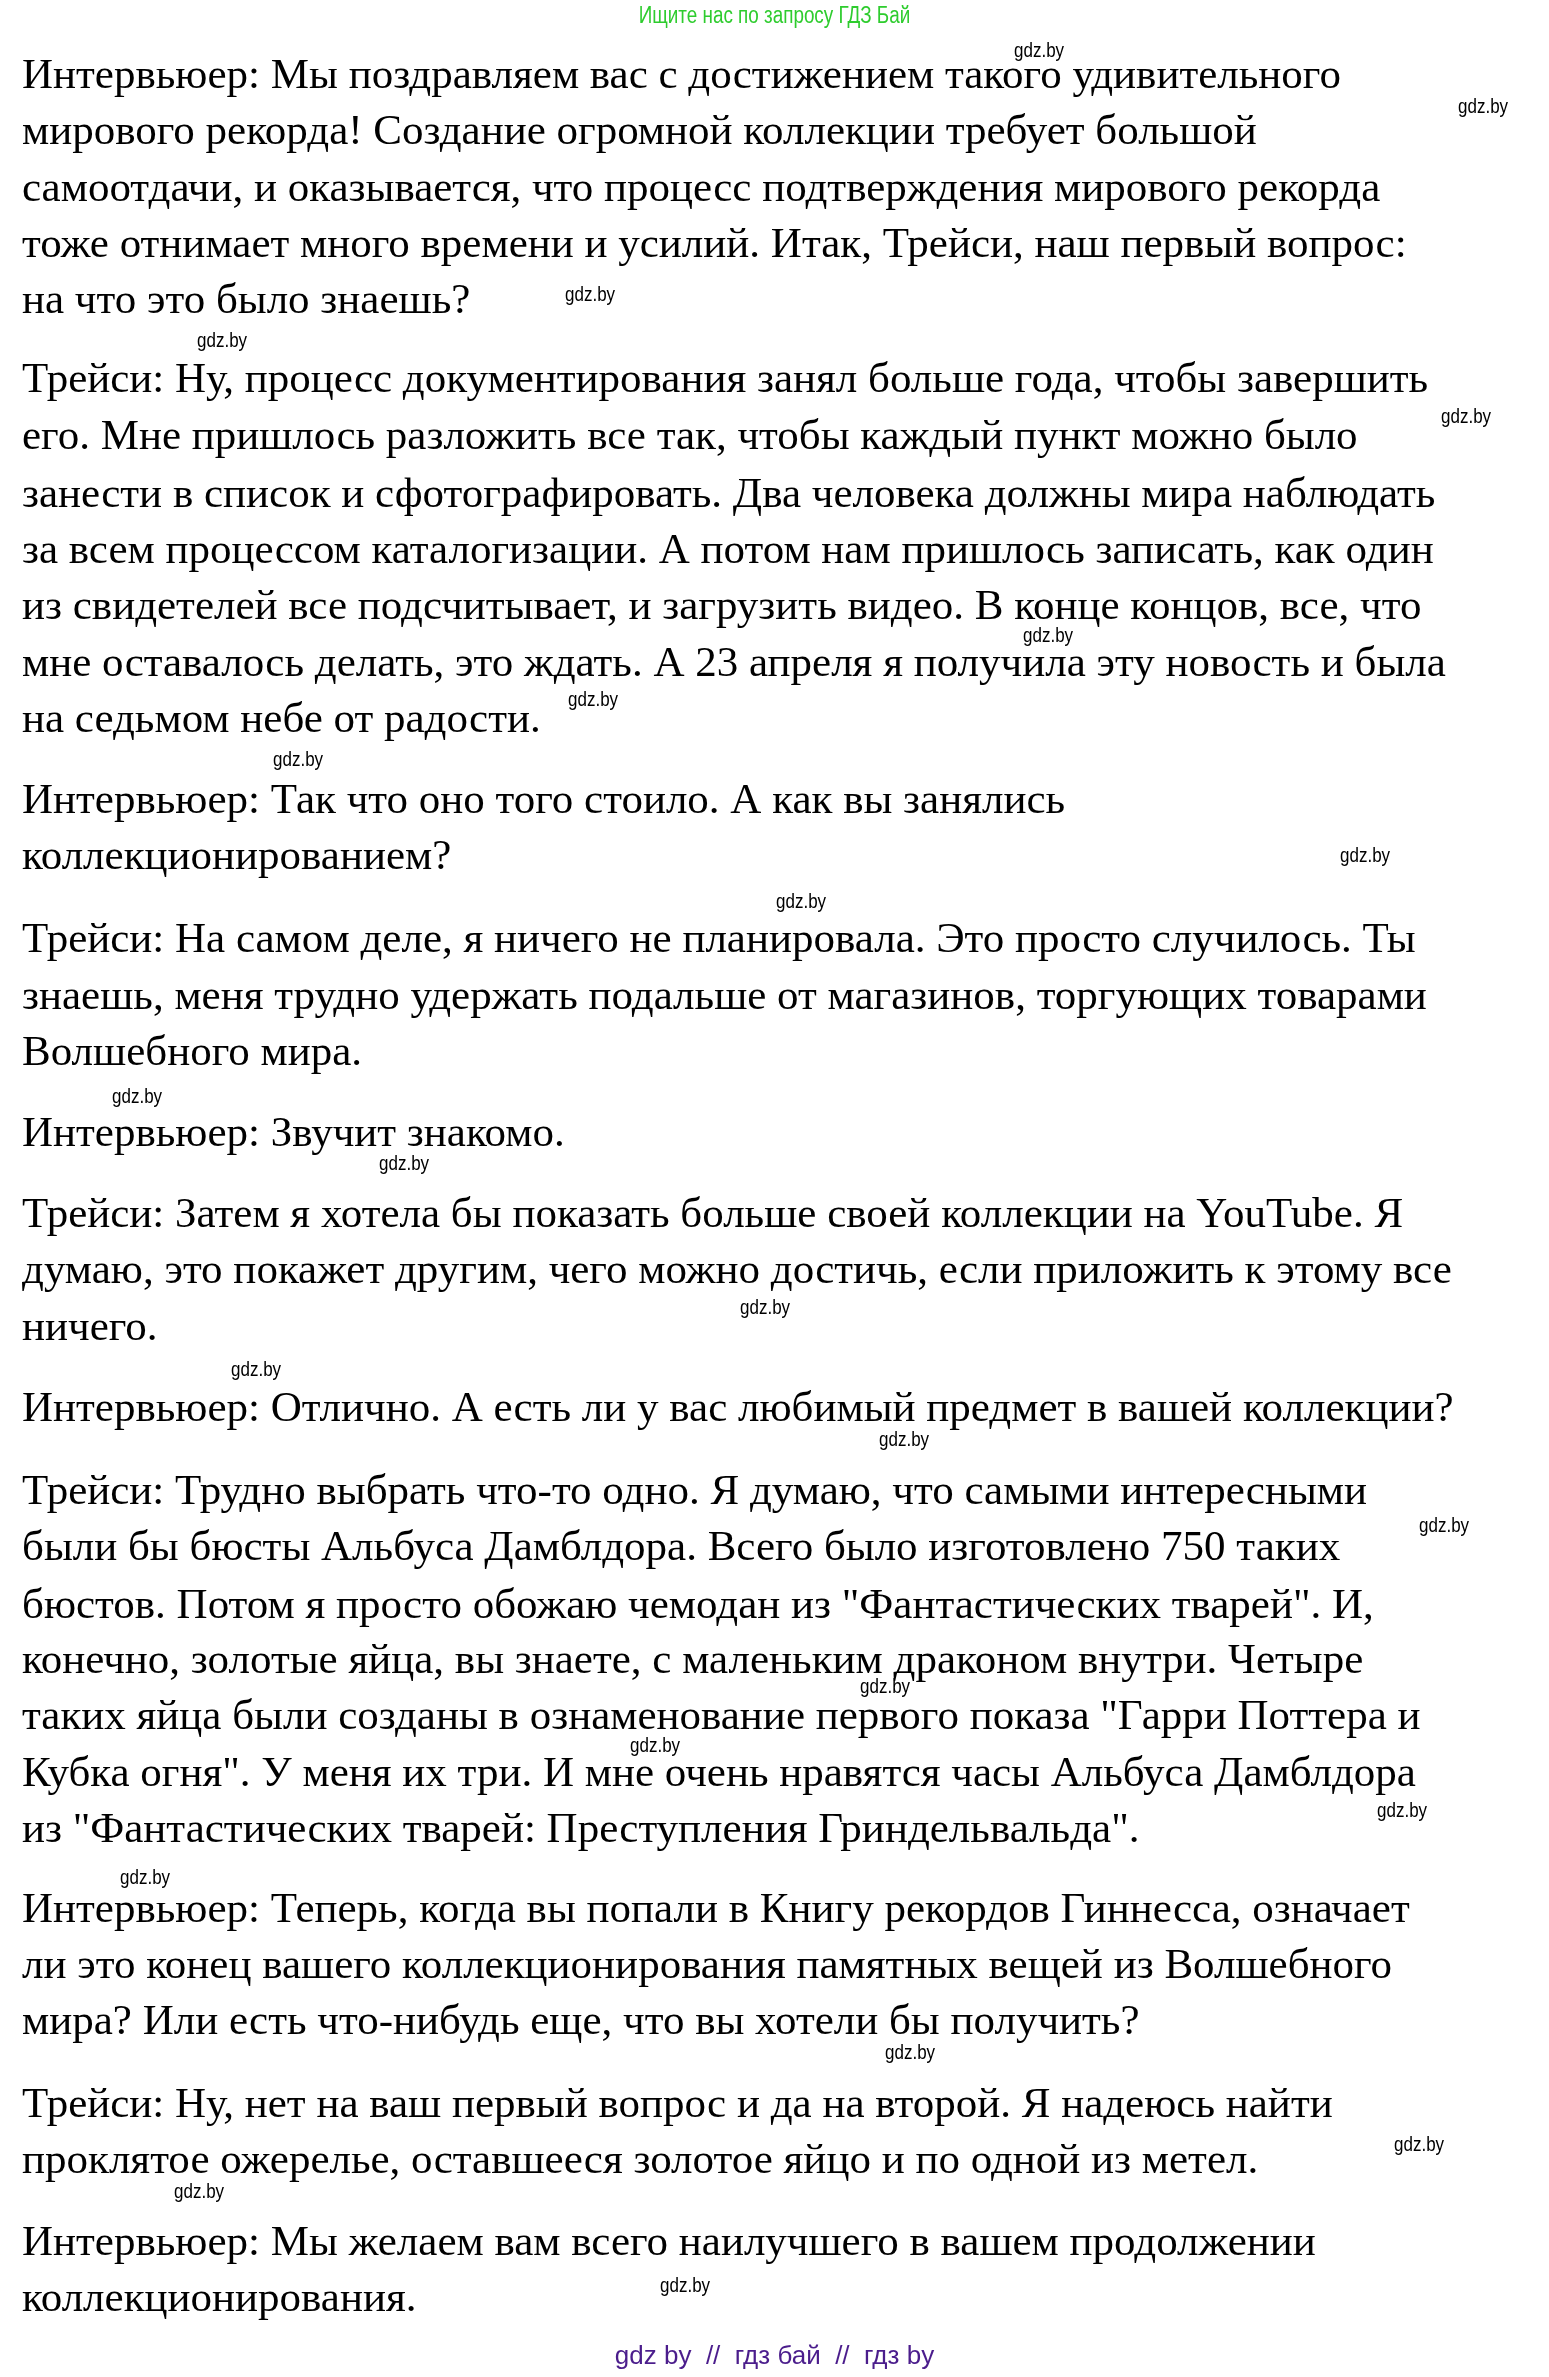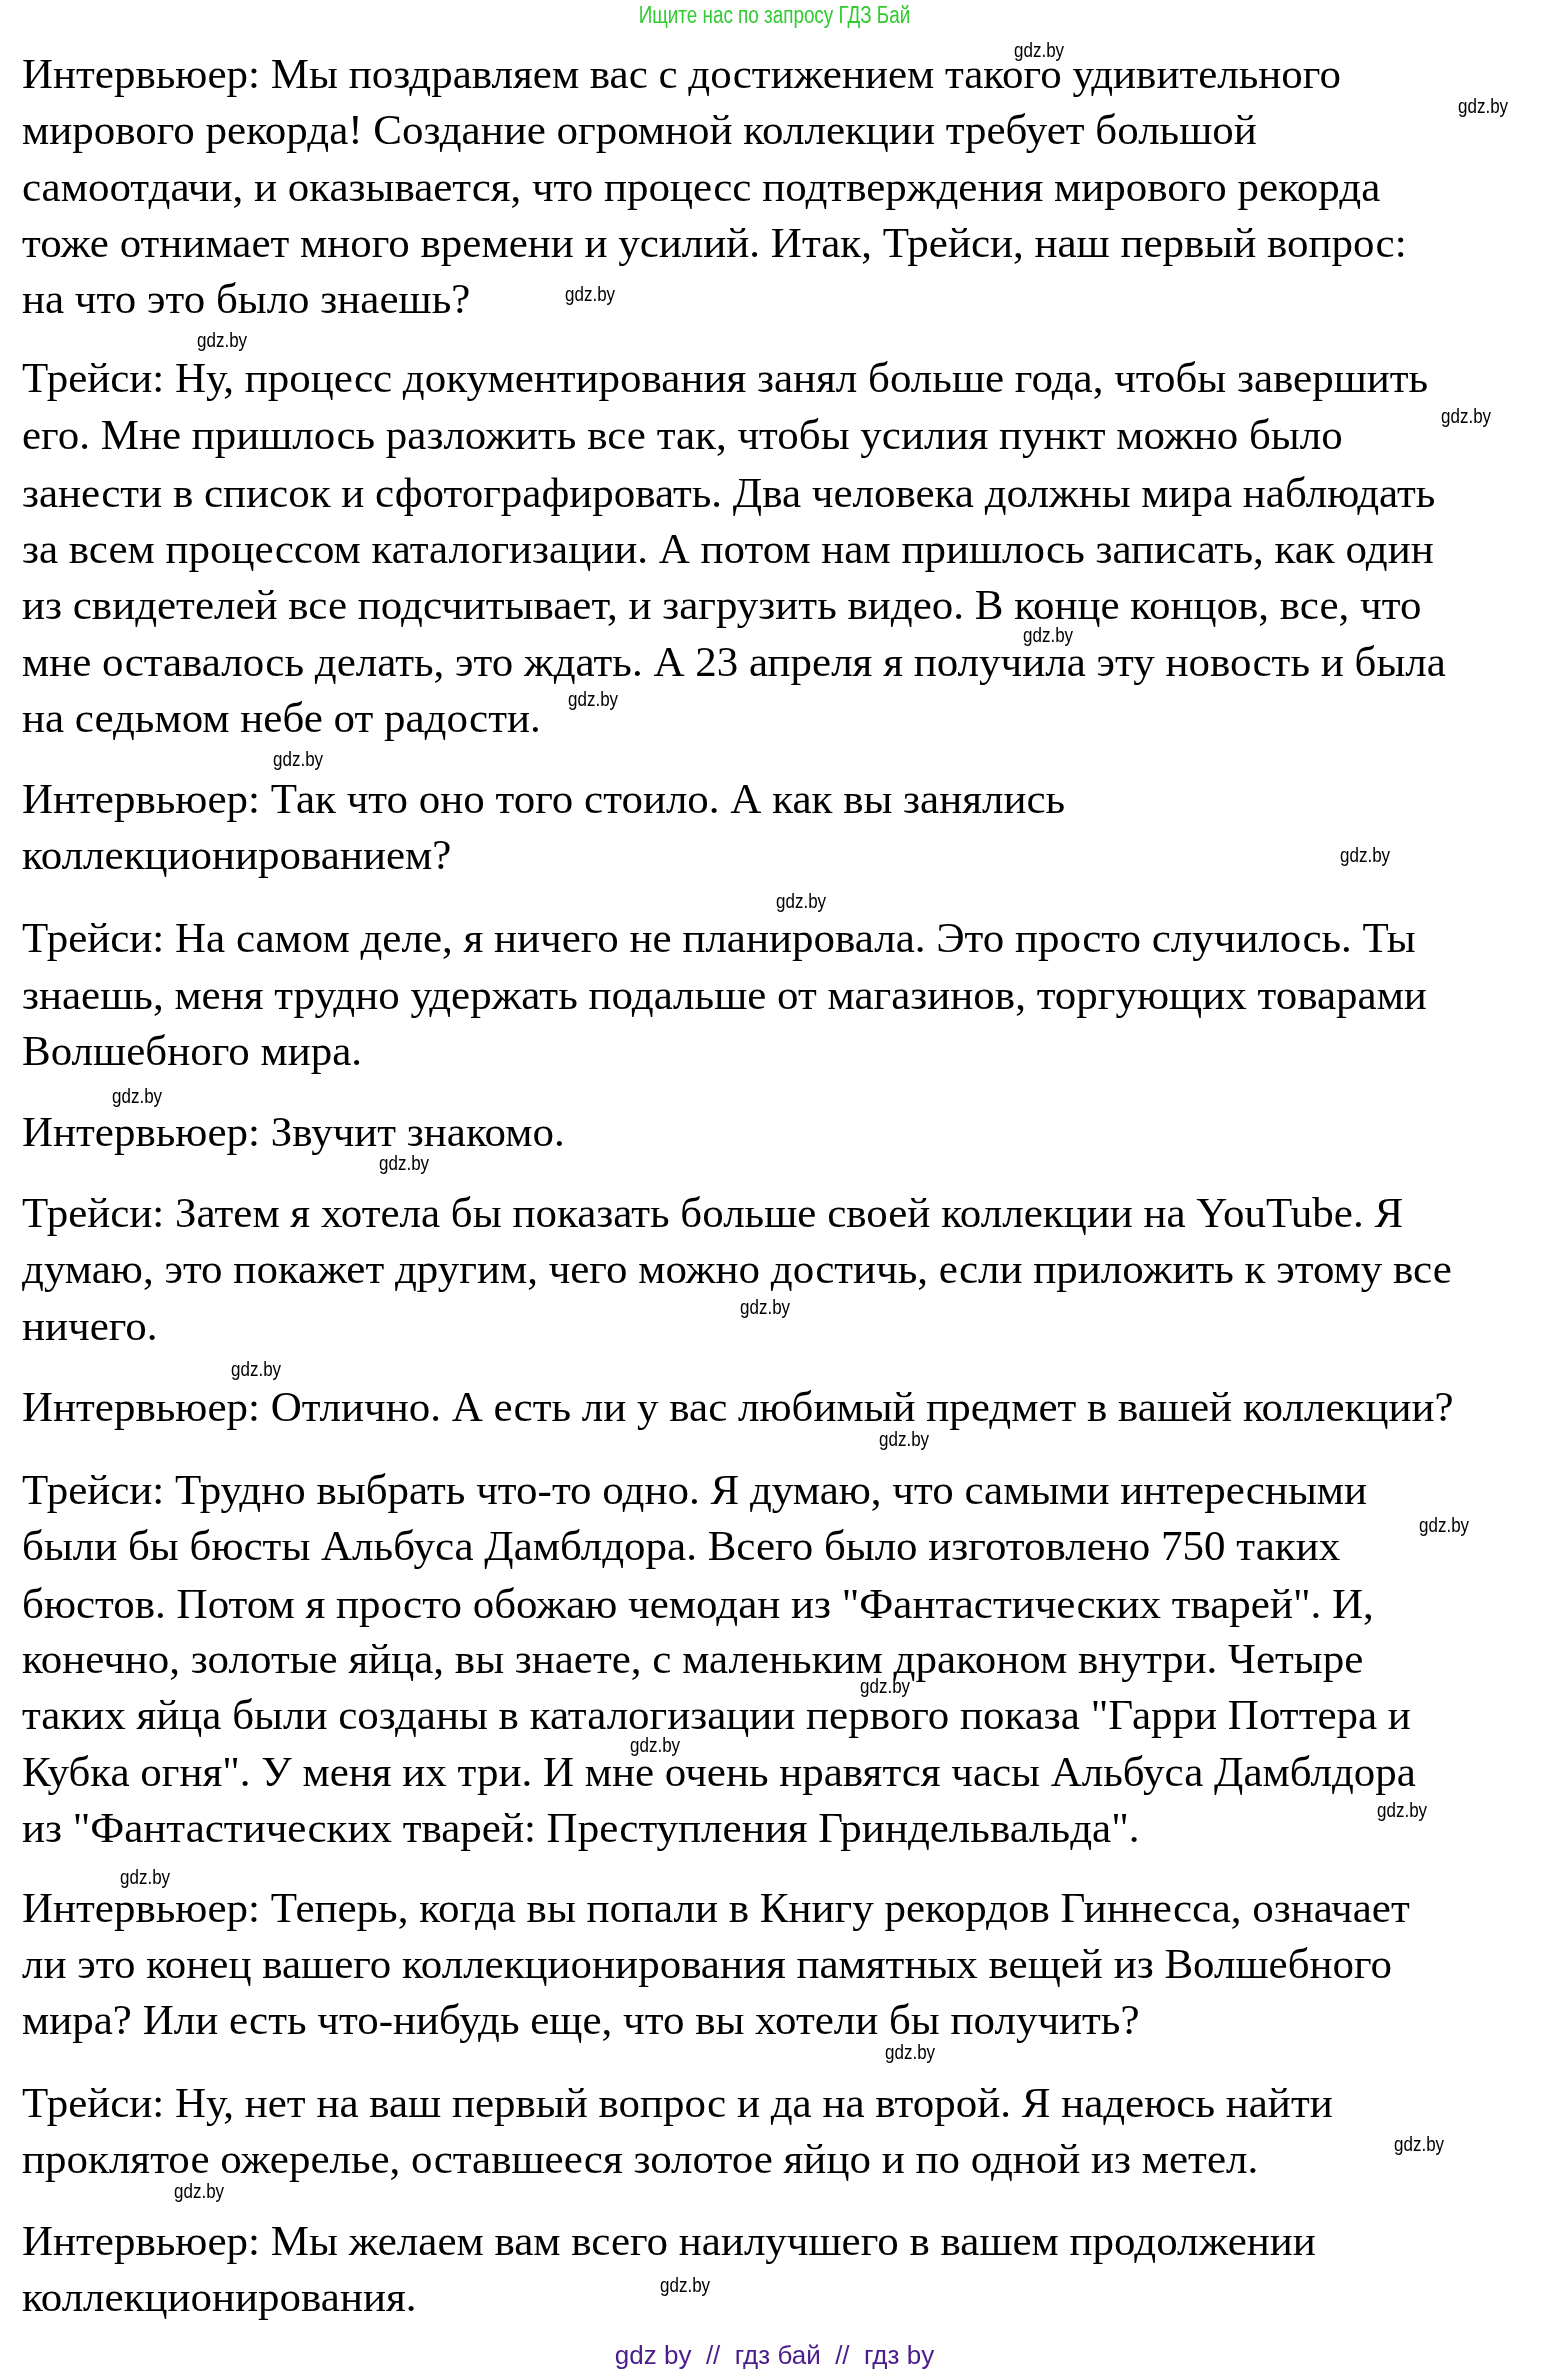--- a/index.html
+++ b/index.html
@@ -17,21 +17,21 @@
 
 <div class="hdr">Ищите нас по запросу ГДЗ Бай</div>
 
 <div class="line" style="top:50px">Интервьюер: Мы поздравляем вас с достижением такого удивительного</div>
 <div class="line" style="top:106px">мирового рекорда! Создание огромной коллекции требует большой</div>
 <div class="line" style="top:163px">самоотдачи, и оказывается, что процесс подтверждения мирового рекорда</div>
 <div class="line" style="top:219px">тоже отнимает много времени и усилий. Итак, Трейси, наш первый вопрос:</div>
 <div class="line" style="top:275px">на что это было знаешь?</div>
 
 <div class="line" style="top:354px">Трейси: Ну, процесс документирования занял больше года, чтобы завершить</div>
-<div class="line" style="top:411px">его. Мне пришлось разложить все так, чтобы усилия пункт можно было</div>
+<div class="line" style="top:411px">его. Мне пришлось разложить все так, чтобы каждый пункт можно было</div>
 <div class="line" style="top:469px">занести в список и сфотографировать. Два человека должны мира наблюдать</div>
 <div class="line" style="top:525px">за всем процессом каталогизации. А потом нам пришлось записать, как один</div>
 <div class="line" style="top:581px">из свидетелей все подсчитывает, и загрузить видео. В конце концов, все, что</div>
 <div class="line" style="top:638px">мне оставалось делать, это ждать. А 23 апреля я получила эту новость и была</div>
 <div class="line" style="top:694px">на седьмом небе от радости.</div>
 
 <div class="line" style="top:775px">Интервьюер: Так что оно того стоило. А как вы занялись</div>
 <div class="line" style="top:831px">коллекционированием?</div>
 
 <div class="line" style="top:914px">Трейси: На самом деле, я ничего не планировала. Это просто случилось. Ты</div>
@@ -43,21 +43,21 @@
 <div class="line" style="top:1189px">Трейси: Затем я хотела бы показать больше своей коллекции на YouTube. Я</div>
 <div class="line" style="top:1245px">думаю, это покажет другим, чего можно достичь, если приложить к этому все</div>
 <div class="line" style="top:1302px">ничего.</div>
 
 <div class="line" style="top:1383px">Интервьюер: Отлично. А есть ли у вас любимый предмет в вашей коллекции?</div>
 
 <div class="line" style="top:1466px">Трейси: Трудно выбрать что-то одно. Я думаю, что самыми интересными</div>
 <div class="line" style="top:1522px">были бы бюсты Альбуса Дамблдора. Всего было изготовлено 750 таких</div>
 <div class="line" style="top:1580px">бюстов. Потом я просто обожаю чемодан из "Фантастических тварей". И,</div>
 <div class="line" style="top:1635px">конечно, золотые яйца, вы знаете, с маленьким драконом внутри. Четыре</div>
-<div class="line" style="top:1691px">таких яйца были созданы в каталогизации первого показа "Гарри Поттера и</div>
+<div class="line" style="top:1691px">таких яйца были созданы в ознаменование первого показа "Гарри Поттера и</div>
 <div class="line" style="top:1748px">Кубка огня". У меня их три. И мне очень нравятся часы Альбуса Дамблдора</div>
 <div class="line" style="top:1804px">из "Фантастических тварей: Преступления Гриндельвальда".</div>
 
 <div class="line" style="top:1884px">Интервьюер: Теперь, когда вы попали в Книгу рекордов Гиннесса, означает</div>
 <div class="line" style="top:1940px">ли это конец вашего коллекционирования памятных вещей из Волшебного</div>
 <div class="line" style="top:1996px">мира? Или есть что-нибудь еще, что вы хотели бы получить?</div>
 
 <div class="line" style="top:2079px">Трейси: Ну, нет на ваш первый вопрос и да на второй. Я надеюсь найти</div>
 <div class="line" style="top:2135px">проклятое ожерелье, оставшееся золотое яйцо и по одной из метел.</div>
 

